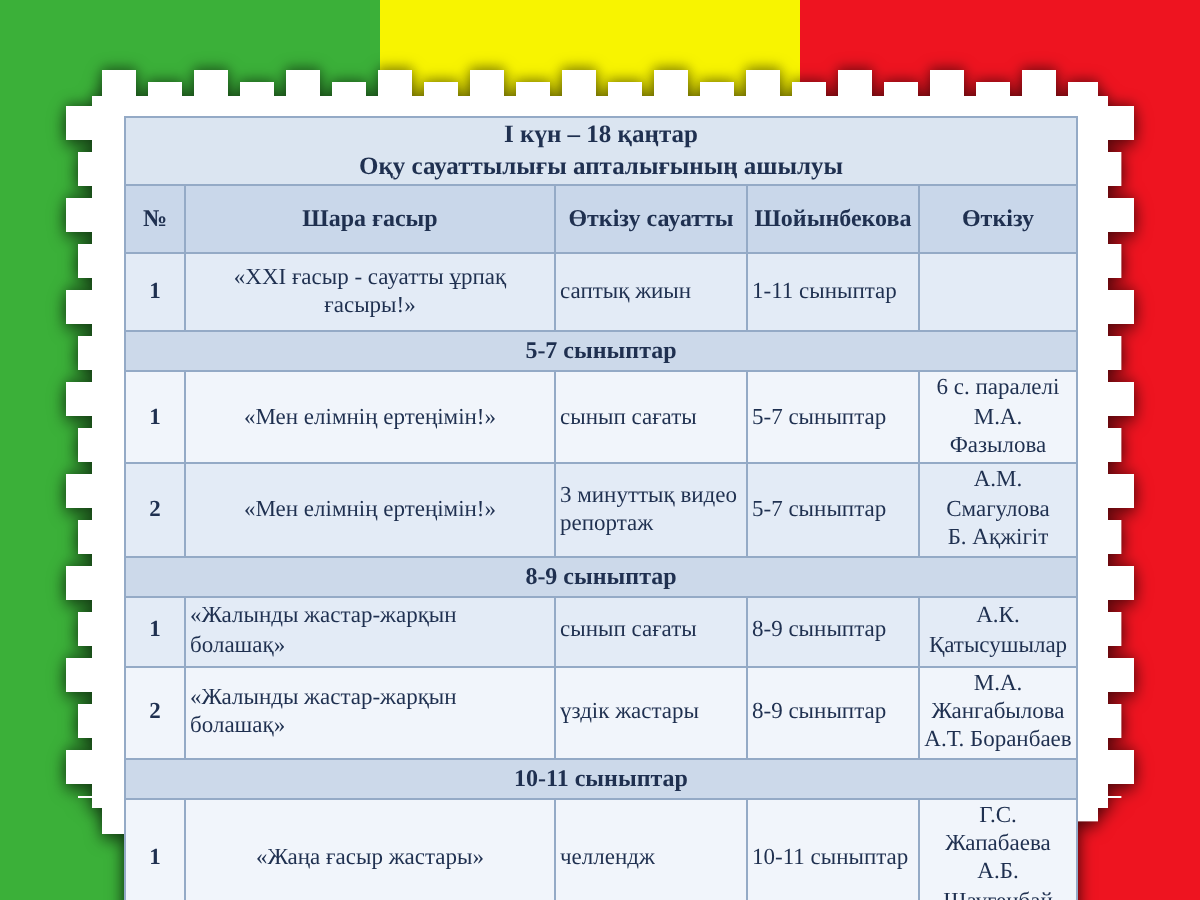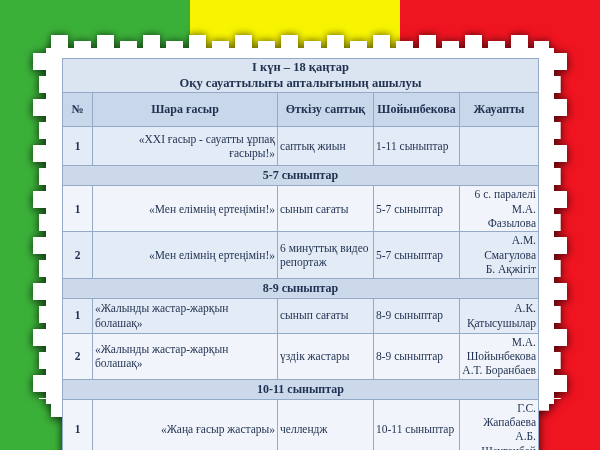--- a/index.html
+++ b/index.html
@@ -79,21 +79,21 @@
   tr.col-headers th {
     background: var(--header_bg); font-weight: bold; text-align: center;
     font-size: 12px; height: 31px;
   }
   tr.section-row td {
     background: var(--section_bg); font-weight: bold; text-align: center;
     font-size: 12px; height: 17px; padding: 1px 4px;
   }
   td.num { text-align: center; font-weight: bold; }
   td.ac { }
-  td.al { text-align: right; }
+  td.al { text-align: center; }
   td.pre { white-space: pre-line; }
   tr.h38 td { height: 36px; }
   tr.h34 td { height: 32px; margin-top: 24px; }
   tr.h40 td { height: 38px; }
   tr.bg-light td { background: var(--row_light); }
   tr.bg-mid td { background: var(--row_mid); }
 </style>
 </head>
 <body>
 
@@ -121,23 +121,23 @@
       <thead>
         <tr>
           <th class="title-cell" colspan="5">
             <div class="t-line">І күн – 18 қаңтар</div>
             <div class="t-line">Оқу сауаттылығы апталығының ашылуы</div>
           </th>
         </tr>
         <tr class="col-headers">
           <th>№</th>
           <th>Шара ғасыр</th>
-          <th>Өткізу саптық</th>
+          <th>Өткізу сауатты</th>
           <th>Шойынбекова</th>
-          <th>Жауапты</th>
+          <th>Өткізу</th>
         </tr>
       </thead>
       <tbody>
         <tr class="h38 bg-mid">
           <td class="num">1</td>
           <td class="al">«XXI ғасыр - сауатты ұрпақ ғасыры!»</td>
           <td class="ac">саптық жиын</td>
           <td class="ac">1-11 сыныптар</td>
           <td class="al"></td>
         </tr>
@@ -148,41 +148,41 @@
           <td class="num">1</td>
           <td class="al">«Мен елімнің ертеңімін!»</td>
           <td class="ac">сынып сағаты</td>
           <td class="ac">5-7 сыныптар</td>
           <td class="al pre">6 с. паралелі
 М.А. Фазылова</td>
         </tr>
         <tr class="h40 bg-mid">
           <td class="num">2</td>
           <td class="al">«Мен елімнің ертеңімін!»</td>
-          <td class="ac">6 минуттық видео репортаж</td>
+          <td class="ac">3 минуттық видео репортаж</td>
           <td class="ac">5-7 сыныптар</td>
           <td class="al pre">А.М. Смагулова
 Б. Ақжігіт</td>
         </tr>
         <tr class="section-row">
           <td colspan="5">8-9  сыныптар</td>
         </tr>
         <tr class="h34 bg-mid">
           <td class="num">1</td>
           <td class="ac">«Жалынды жастар-жарқын болашақ»</td>
           <td class="ac">сынып сағаты</td>
           <td class="ac">8-9 сыныптар</td>
           <td class="al">А.К. Қатысушылар</td>
         </tr>
         <tr class="h34 bg-light">
           <td class="num">2</td>
           <td class="ac">«Жалынды жастар-жарқын болашақ»</td>
           <td class="ac">үздік жастары</td>
           <td class="ac">8-9 сыныптар</td>
-          <td class="al pre">М.А. Шойынбекова
+          <td class="al pre">М.А. Жангабылова
 А.Т. Боранбаев</td>
         </tr>
         <tr class="section-row">
           <td colspan="5">10-11 сыныптар</td>
         </tr>
         <tr class="h34 bg-light">
           <td class="num">1</td>
           <td class="al">«Жаңа ғасыр жастары»</td>
           <td class="ac">челлендж</td>
           <td class="ac">10-11 сыныптар</td>

